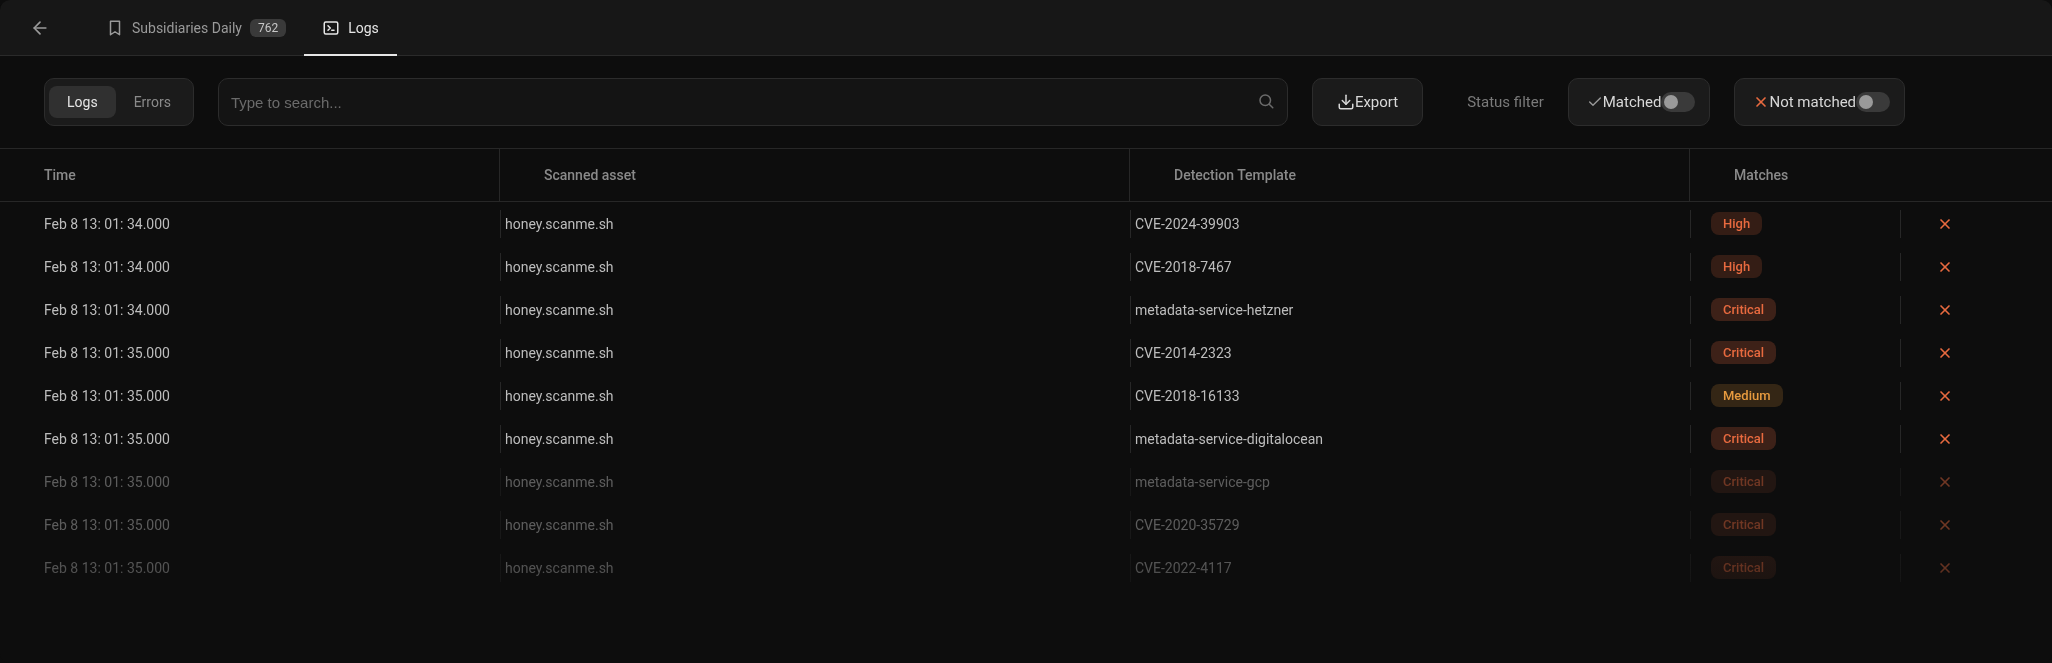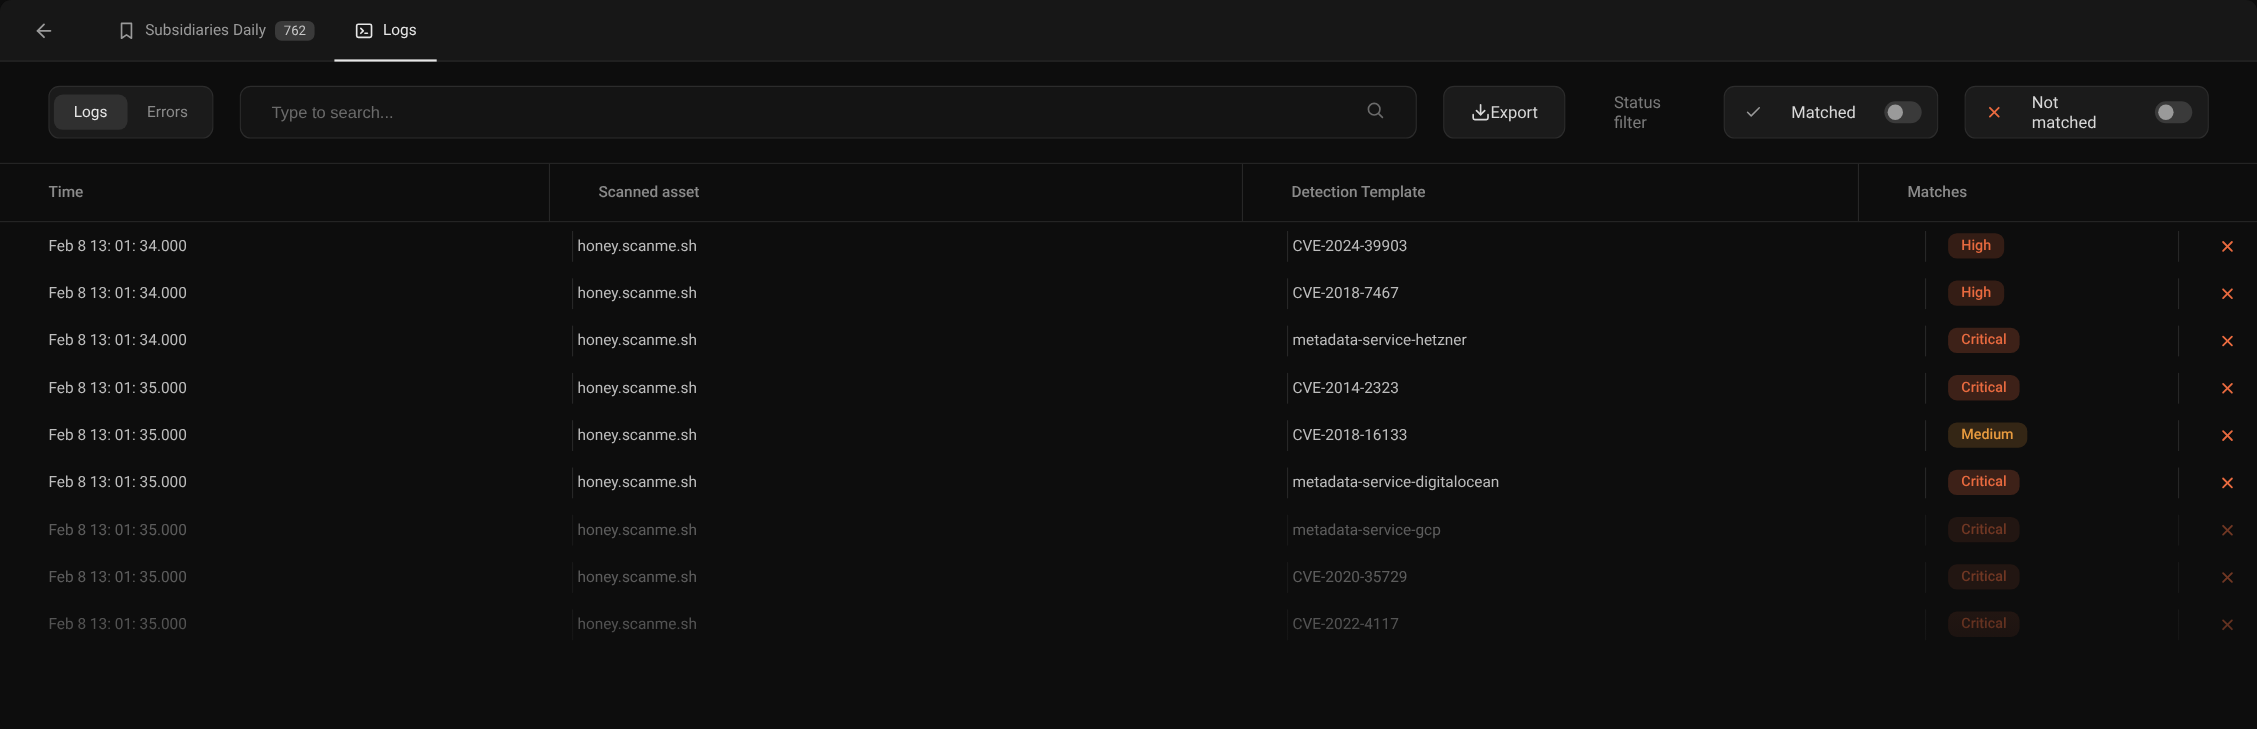--- a/index.html
+++ b/index.html
@@ -97,21 +97,21 @@
   }
   .search {
     flex: 0 0 auto;
     width: 1070px;
     height: 48px;
     background: #141414;
     border: 1px solid #2c2c2c;
     border-radius: 10px;
     display: flex;
     align-items: center;
-    padding: 0 28px;
+    padding: 0 12px;
   }
   .search input {
     flex: 1;
     background: transparent;
     border: none;
     outline: none;
     color: #c8c8c8;
     font-size: 15px;
   }
   .search input::placeholder { color: #6b6b6b; }
@@ -135,21 +135,21 @@
     margin-left: 20px;
   }
   .filter-chip {
     height: 48px;
     padding: 0 14px 0 18px;
     background: #1b1b1b;
     border: 1px solid #2c2c2c;
     border-radius: 10px;
     display: flex;
     align-items: center;
-    gap: 26px;
+    gap: 0;
     color: #d8d8d8;
     cursor: pointer;
     font-size: 15px;
   }
   .filter-chip .chip-icon { display: flex; align-items: center; }
   .filter-chip .x-orange { color: #e86a3f; }
   .toggle {
     width: 34px;
     height: 20px;
     background: #3a3a3a;
@@ -185,21 +185,20 @@
     font-size: 14px;
     font-weight: 500;
     border-right: 1px solid #272727;
     height: 100%;
     display: flex;
     align-items: center;
   }
   .th:last-child { border-right: none; }
   .trow {
     height: 43px;
-    gap: 20px;
   }
   .td {
     padding: 0 44px;
     height: 28px;
     display: flex;
     align-items: center;
     border-left: 1px solid #272727;
     color: #bdbdbd;
     font-size: 14px;
     white-space: nowrap;

